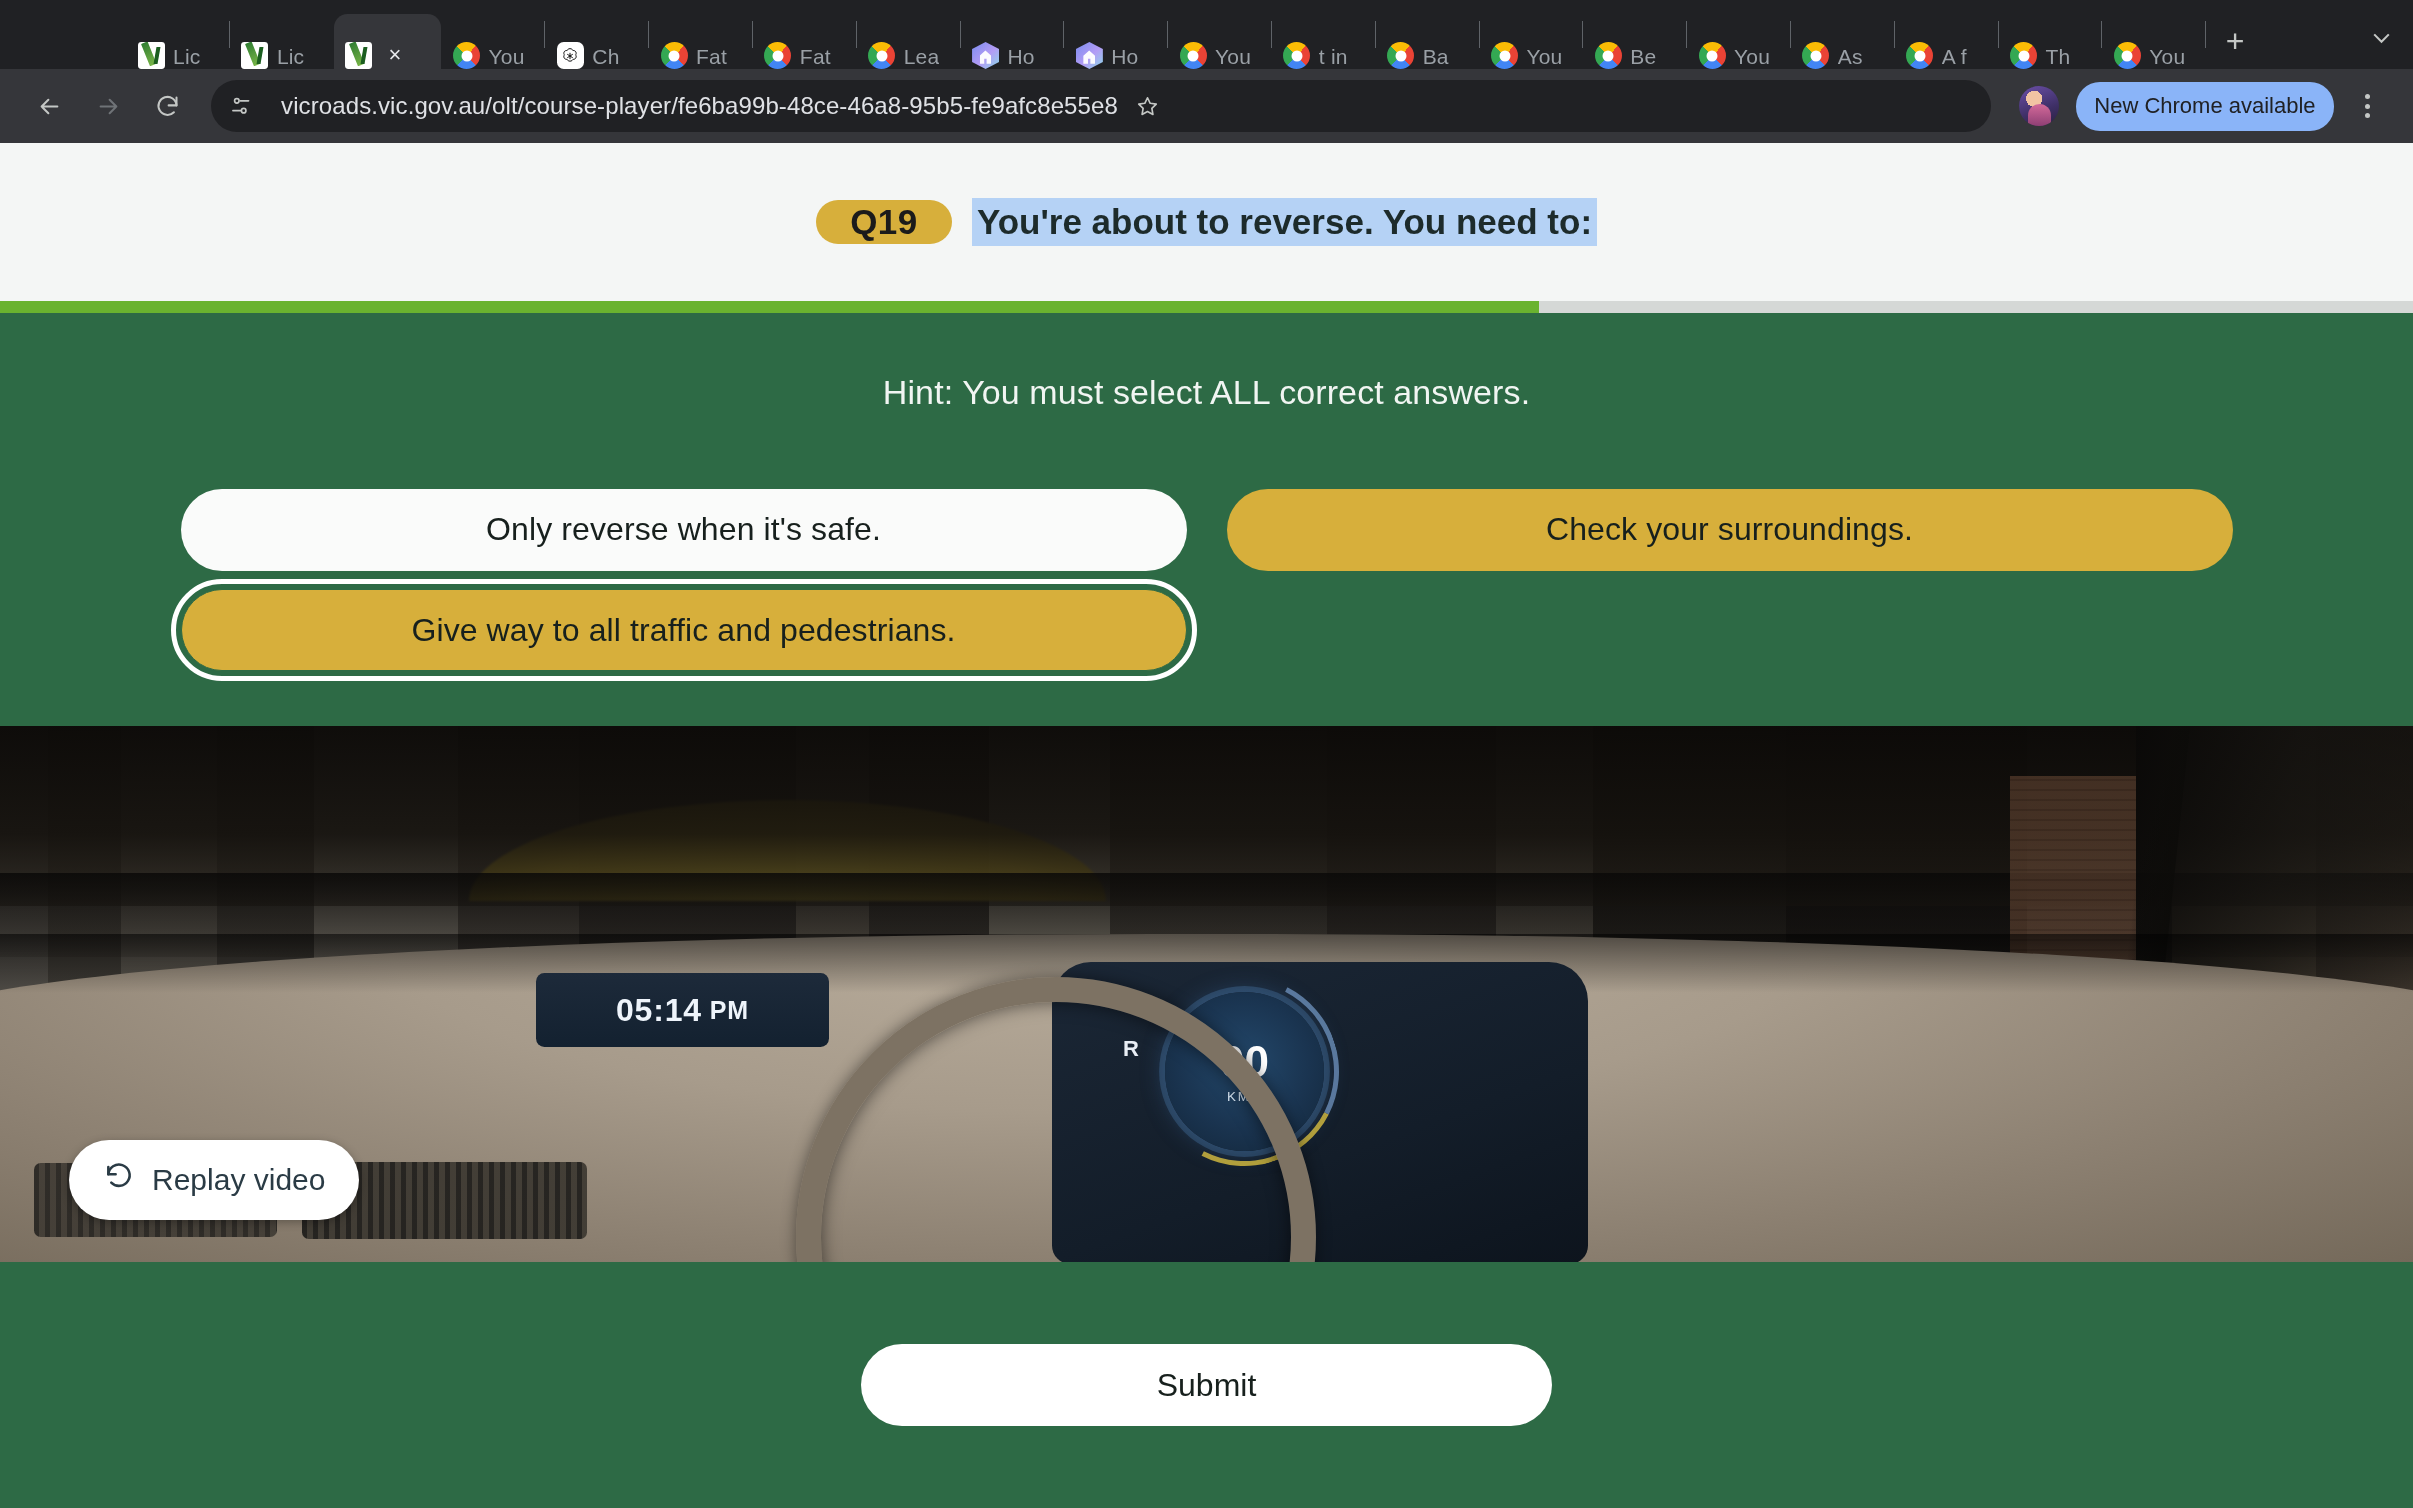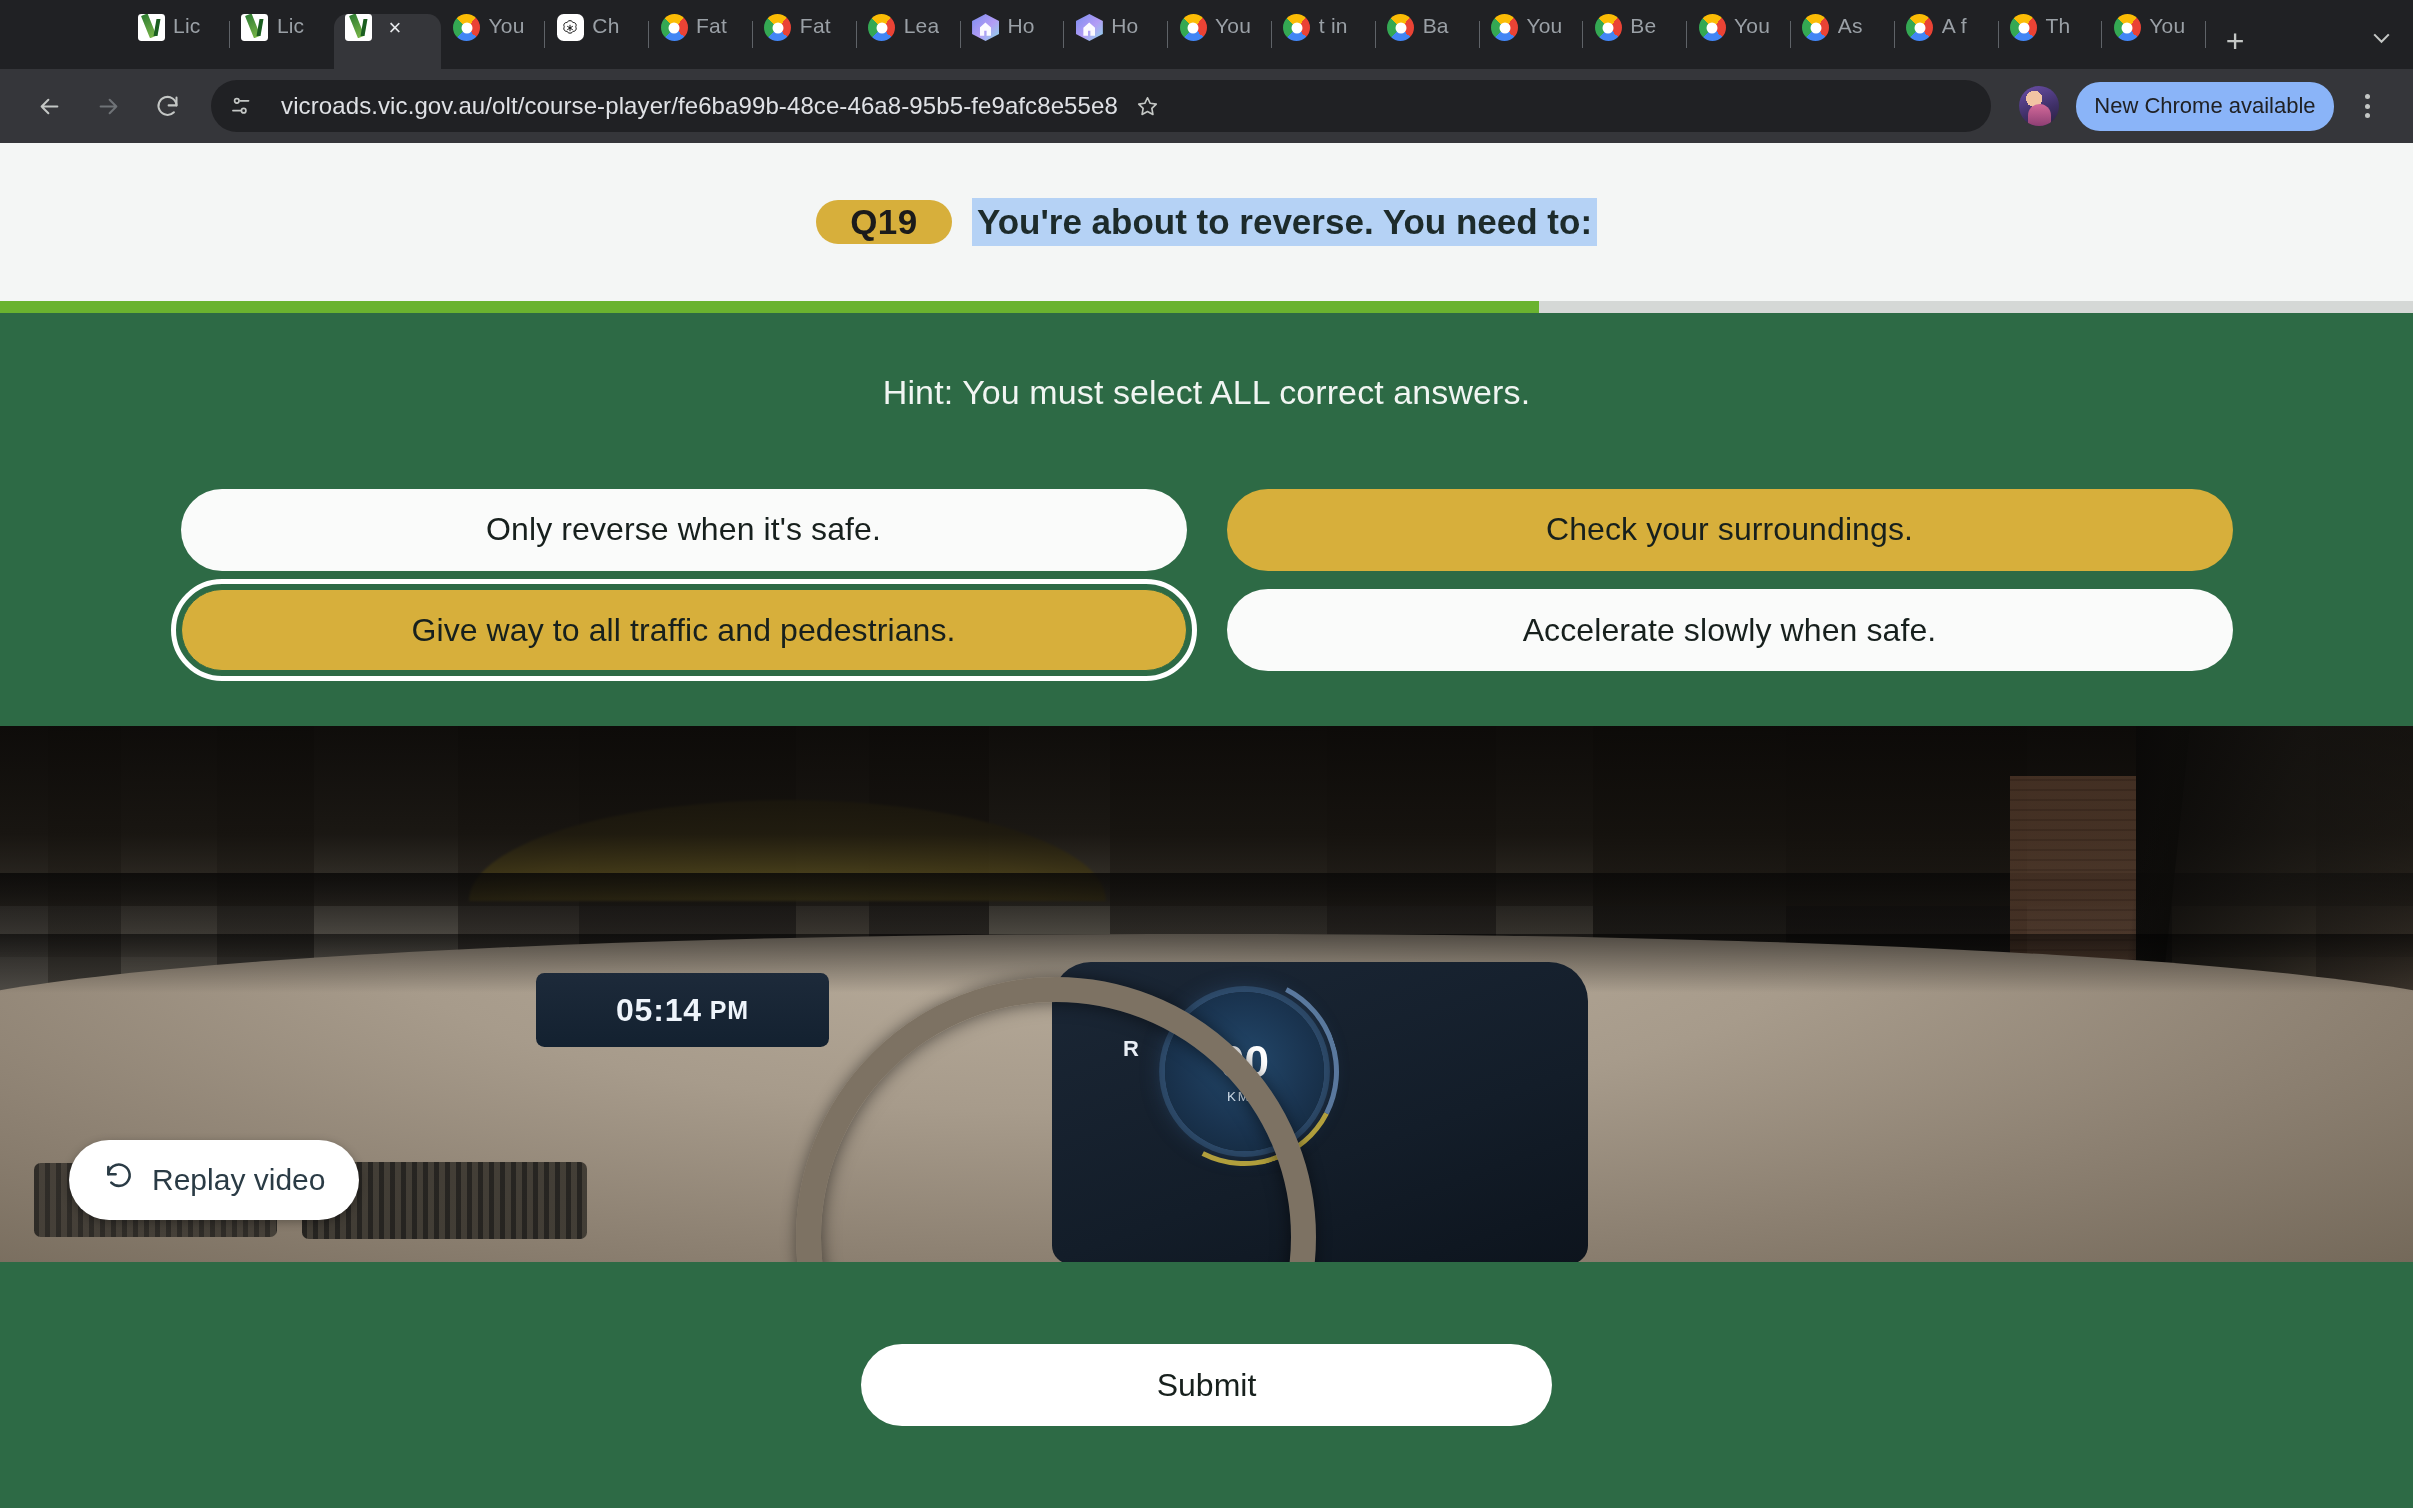--- a/index.html
+++ b/index.html
@@ -19,21 +19,21 @@
     background: #202124;
     display: flex;
     align-items: flex-end;
     padding: 0 8.4px 0 126px;
     position: relative;
     flex: 0 0 69px;
   }
   .tab {
     height: 55px;
     display: flex;
-    align-items: flex-start;
+    align-items: flex-end;
     gap: 8.4px;
     padding: 0 11.7px;
     border-radius: 13.4px 13.4px 0 0;
     position: relative;
     min-width: 0;
     flex: 0 0 auto;
     width: 103px;
     color: #9aa0a6;
     font-size: 20px;
     white-space: nowrap;
@@ -559,25 +559,20 @@
           <div class="opt-wrap">
             <div class="option selected">
               <span>Check your surroundings.</span>
             </div>
           </div>
           <div class="opt-wrap">
             <div class="option selected focused">
               <span>Give way to all traffic and pedestrians.</span>
             </div>
           </div>
-          <div class="opt-wrap">
-            <div class="option">
-              <span>Accelerate slowly when safe.</span>
-            </div>
-          </div>
         </div>
     </div>
 
     <div class="video">
       <div class="vid-bg"></div>
       <div class="garage"></div>
       <div class="yellow-bonnet"></div>
       <div class="car-roof"></div>
       <div class="windshield-dark"></div>
       <div class="brick"></div>

